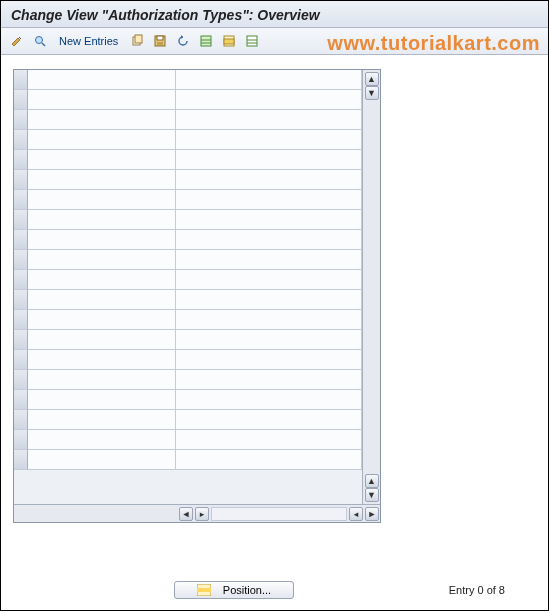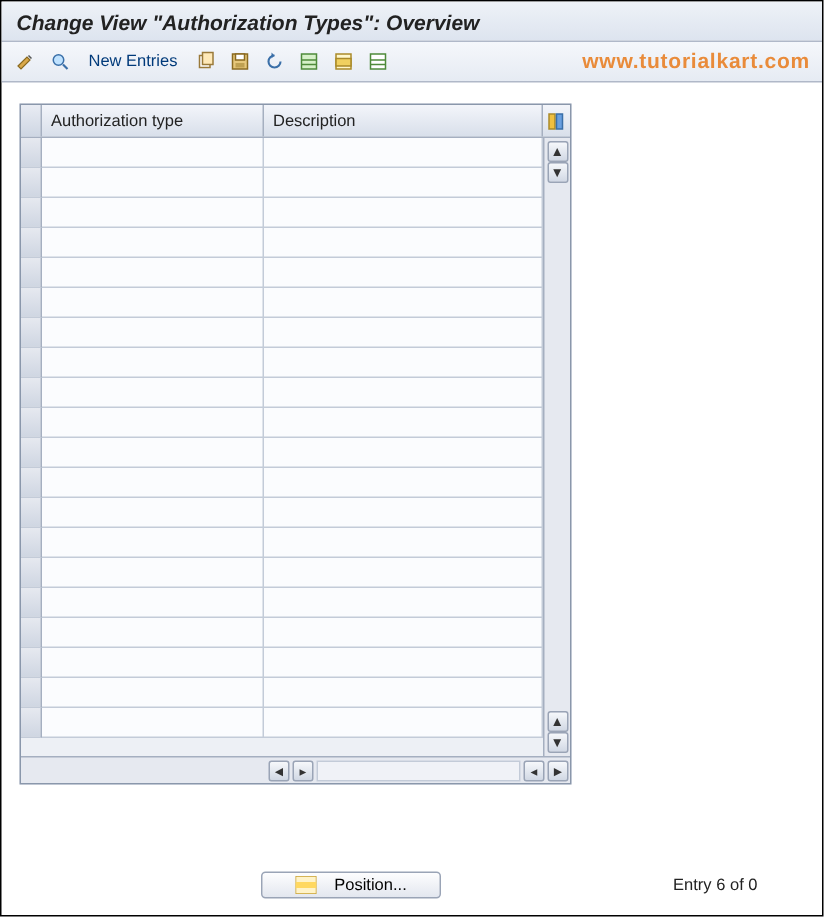--- a/index.html
+++ b/index.html
@@ -51,21 +51,21 @@
     padding: 0 6px;
     color: #003a7a;
     cursor: pointer;
     border-radius: 2px;
     text-align: right;
   }
   .watermark {
     position: absolute;
     right: 8px;
     top: 4px;
-    font-size: 14px;
+    font-size: 20px;
     font-weight: bold;
     color: #e98b3a;
     letter-spacing: 0.5px;
     pointer-events: none;
   }
   .content-area {
     padding: 14px 12px 0 12px;
   }
   .table-frame {
     width: 368px;
@@ -256,31 +256,20 @@
         <rect x="2" y="2" width="10" height="10" fill="#fff" stroke="#4e8a3a"></rect>
         <line x1="2" y1="6" x2="12" y2="6" stroke="#4e8a3a"></line>
         <line x1="2" y1="9" x2="12" y2="9" stroke="#4e8a3a"></line>
       </svg>
   </span>
   <span class="watermark">www.tutorialkart.com</span>
 </div>
 
 <div class="content-area">
   <div class="table-frame">
-    <div class="table-head-row">
-      <div class="sel-col-h"></div>
-      <div class="col-h col1">Authorization type</div>
-      <div class="col-h col2">Description</div>
-      <div class="conf-col-h">
-        <svg width="12" height="12">
-            <rect x="1" y="1" width="4" height="10" fill="#f0c040" stroke="#aa8a2a"></rect>
-            <rect x="6" y="1" width="4" height="10" fill="#6aa0e0" stroke="#3a6fa8"></rect>
-          </svg>
-      </div>
-    </div>
     <div class="table-body">
       <div class="rows" id="rows-container">
           <div class="row">
             <div class="sel-cell"></div>
             <div class="cell col1"></div>
             <div class="cell col2"></div>
           </div>
           <div class="row">
             <div class="sel-cell"></div>
             <div class="cell col1"></div>
@@ -398,14 +387,14 @@
 
 <div class="footer">
   <div class="footer-spacer-left"></div>
   <div class="position-btn">
     <svg width="14" height="12">
         <rect x="0" y="0" width="14" height="12" fill="#fff3c8" stroke="#c8a030"></rect>
         <rect x="0" y="4" width="14" height="4" fill="#ffd860"></rect>
       </svg>
     <span>Position...</span>
   </div>
-  <span class="entry-text">Entry 6 of 0</span>
+  <span class="entry-text">Entry 0 of 8</span>
 </div>
 
 </body></html>

